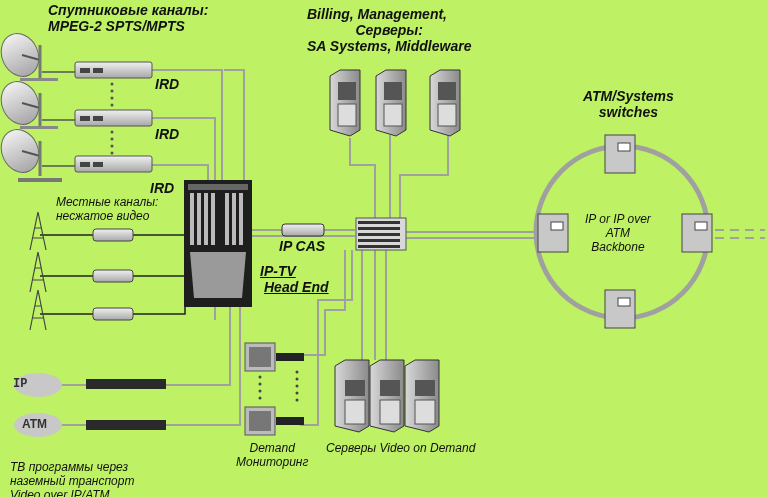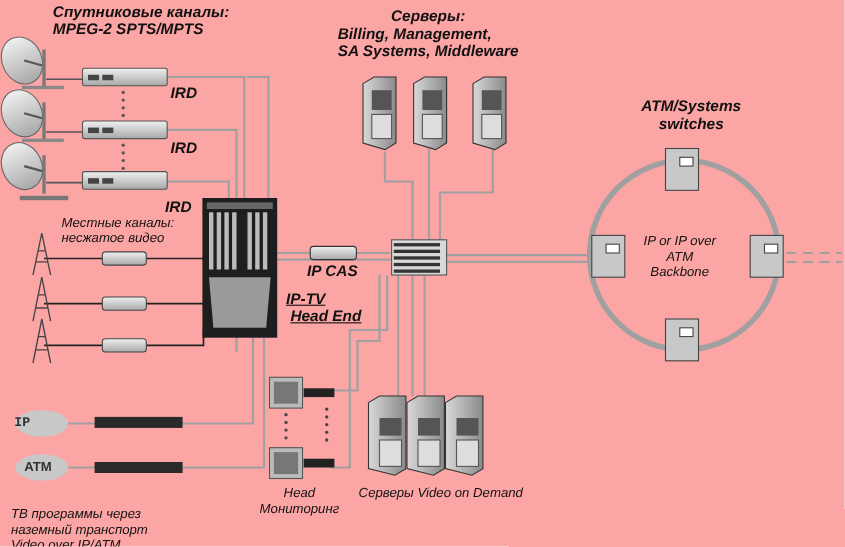--- a/index.html
+++ b/index.html
@@ -1,16 +1,16 @@
 <!DOCTYPE html>
 <html><head>
 <meta charset="utf-8">
 <style>
   html,body{margin:0;padding:0;background:#fff;}
-  #stage{position:relative;width:768px;height:497px;overflow:hidden;background:#fca5a5;font-family:"Liberation Sans",sans-serif;}
+  #stage{position:relative;width:768px;height:497px;overflow:hidden;background:#bef264;font-family:"Liberation Sans",sans-serif;}
   svg{position:absolute;left:0;top:0;}
   .lbl{position:absolute;font-family:"Liberation Sans",sans-serif;font-style:italic;font-weight:bold;color:#111;line-height:1.15;white-space:nowrap;}
   .lbl.norm{font-weight:normal;}
   .title{font-size:14px;}
   .sm{font-size:12px;}
   .ctr{text-align:center;}
   .ul{text-decoration:underline;}
 </style>
 </head>
 <body>
@@ -257,22 +257,22 @@
   <div>MPEG-2 SPTS/MPTS</div>
 </div>
 <div class="lbl title" style="left:155px;top:76px;">IRD</div>
 <div class="lbl title" style="left:155px;top:126px;">IRD</div>
 <div class="lbl title" style="left:150px;top:180px;">IRD</div>
 <div class="lbl norm sm" style="left:56px;top:196px;">
   <div>Местные каналы:</div>
   <div>несжатое видео</div>
 </div>
 <div class="lbl title ctr" style="left:307px;top:6px;">
+  <div style="text-align:left">Billing, Management,</div>
   <div>Серверы:</div>
-  <div style="text-align:left">Billing, Management,</div>
   <div style="text-align:left">SA Systems, Middleware</div>
 </div>
 <div class="lbl title" style="left:279px;top:190px;margin-top:48px;">IP CAS</div>
 <div class="lbl title" style="left:260px;top:263px;">
   <div class="ul">IP-TV</div>
   <div class="ul" style="padding-left:4px">Head End</div>
 </div>
 <div class="lbl title ctr" style="left:583px;top:88px;">
   <div>ATM/Systems</div>
   <div>switches</div>
@@ -283,17 +283,17 @@
   <div>Backbone</div>
 </div>
 <div class="lbl sm" style="left:13px;top:378px;font-style:normal;color:#333;font-family:Liberation Mono, monospace;">IP</div>
 <div class="lbl sm" style="left:22px;top:418px;font-style:normal;color:#333;">ATM</div>
 <div class="lbl norm sm" style="left:10px;top:461px;">
   <div>ТВ программы через</div>
   <div>наземный транспорт</div>
   <div>Video over IP/ATM</div>
 </div>
 <div class="lbl norm sm ctr" style="left:236px;top:442px;">
-  <div>Head</div>
+  <div>Demand</div>
   <div>Мониторинг</div>
 </div>
 <div class="lbl norm sm" style="left:326px;top:442px;">Серверы Video on Demand</div>
 </div>
 
 </body></html>

